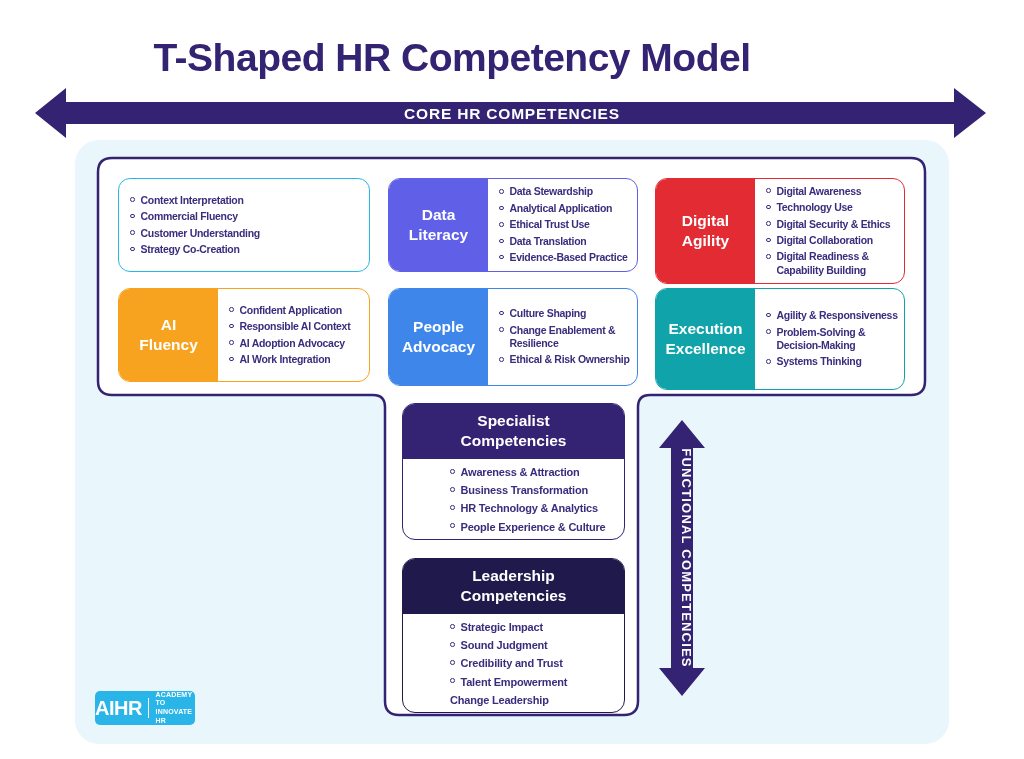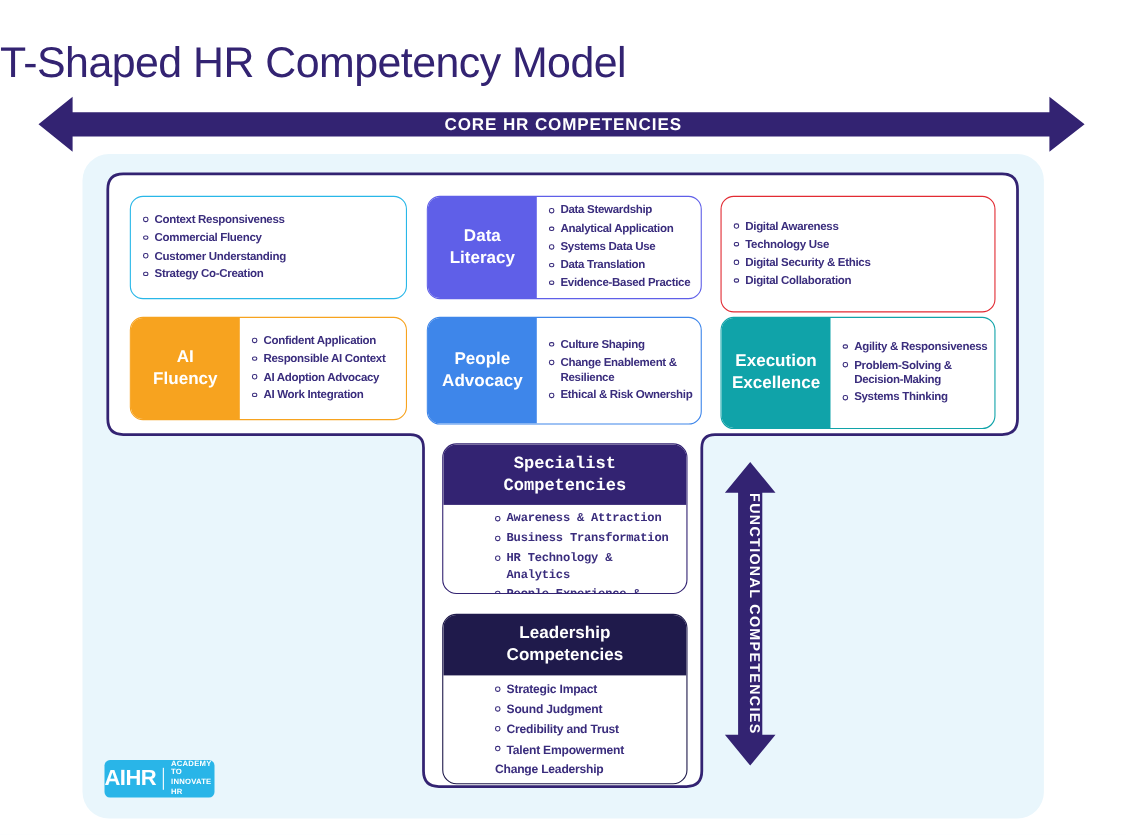--- a/index.html
+++ b/index.html
@@ -4,21 +4,21 @@
 <style>
   * { margin:0; padding:0; box-sizing:border-box; }
   html,body { width:1024px; height:759px; }
   body {
     position:relative; overflow:hidden; background:#ffffff;
     font-family:"Liberation Sans", sans-serif;
     --ink:#332372; --bullet:#3a2d7d;
   }
   .page-title {
     position:absolute; left:0; top:36px; width:904px;
-    text-align:left; font-size:39px; font-weight:400;
+    text-align:center; font-size:39px; font-weight:700;
     color:var(--ink); letter-spacing:-0.5px;
   }
   .panel {
     position:absolute; left:75px; top:140px; width:874px; height:604px;
     background:#e9f6fc; border-radius:24px; z-index:0;
   }
   svg.overlay { position:absolute; left:0; top:0; z-index:1; }
   svg text { font-family:"Liberation Sans", sans-serif; font-weight:bold; fill:#ffffff; }
 
   
@@ -95,21 +95,21 @@
   <g>
     <polygon points="682,420 705,448 693,448 693,668 705,668 682,696 659,668 671,668 671,448 659,448" style="fill:var(--ink)"></polygon>
     <text x="682" y="558" text-anchor="middle" transform="rotate(90 682 558)" style="font-size:13px; letter-spacing:1.2px">FUNCTIONAL COMPETENCIES</text>
   </g>
 </svg>
 
 <div class="card" style="left: 118px; top: 178px; width: 252px; height: 94px; --ac: #29b7e8;">
   <div class="card-body">
     <div class="bullet">
         <span class="dot"></span>
-        <span class="bullet-text">Context Responsiveness</span>
+        <span class="bullet-text">Context Interpretation</span>
       </div>
     <div class="bullet">
         <span class="dot"></span>
         <span class="bullet-text">Commercial Fluency</span>
       </div>
     <div class="bullet">
         <span class="dot"></span>
         <span class="bullet-text">Customer Understanding</span>
       </div>
     <div class="bullet">
@@ -126,50 +126,56 @@
     <div class="bullet">
         <span class="dot"></span>
         <span class="bullet-text">Data Stewardship</span>
       </div>
     <div class="bullet">
         <span class="dot"></span>
         <span class="bullet-text">Analytical Application</span>
       </div>
     <div class="bullet">
         <span class="dot"></span>
-        <span class="bullet-text">Systems Data Use</span>
+        <span class="bullet-text">Ethical Trust Use</span>
       </div>
     <div class="bullet">
         <span class="dot"></span>
         <span class="bullet-text">Data Translation</span>
       </div>
     <div class="bullet">
         <span class="dot"></span>
         <span class="bullet-text">Evidence-Based Practice</span>
       </div>
   </div>
 </div>
 
 <div class="card" style="left: 655px; top: 178px; width: 250px; height: 106px; --ac: #e22b33;">
+  <div class="card-label">Digital
+Agility</div>
   <div class="card-body">
     <div class="bullet">
         <span class="dot"></span>
         <span class="bullet-text">Digital Awareness</span>
       </div>
     <div class="bullet">
         <span class="dot"></span>
         <span class="bullet-text">Technology Use</span>
       </div>
     <div class="bullet">
         <span class="dot"></span>
         <span class="bullet-text">Digital Security &amp; Ethics</span>
       </div>
     <div class="bullet">
         <span class="dot"></span>
         <span class="bullet-text">Digital Collaboration</span>
+      </div>
+    <div class="bullet">
+        <span class="dot"></span>
+        <span class="bullet-text">Digital Readiness &amp; Capability Building</span>
       </div>
   </div>
 </div>
 
 <div class="card" style="left: 118px; top: 288px; width: 252px; height: 94px; --ac: #f7a31f;">
   <div class="card-label">AI
 Fluency</div>
   <div class="card-body">
     <div class="bullet">
         <span class="dot"></span>
@@ -221,21 +227,21 @@
         <span class="dot"></span>
         <span class="bullet-text">Problem-Solving &amp; Decision-Making</span>
       </div>
     <div class="bullet">
         <span class="dot"></span>
         <span class="bullet-text">Systems Thinking</span>
       </div>
   </div>
 </div>
 
-<div class="stem-box" style="left: 402px; top: 403px; height: 137px; font-family: Liberation Mono, monospace; --hc: #332372;">
+<div class="stem-box" style="left: 402px; top: 403px; height: 137px; --hc: #332372;">
   <div class="stem-header">Specialist
 Competencies</div>
   <div class="stem-body">
     <div class="bullet">
         <span class="dot"></span>
         <span class="bullet-text">Awareness &amp; Attraction</span>
       </div>
     <div class="bullet">
         <span class="dot"></span>
         <span class="bullet-text">Business Transformation</span>

